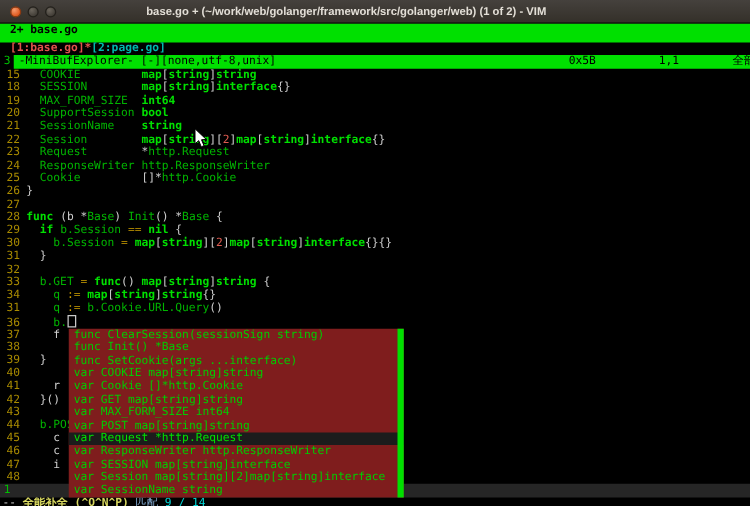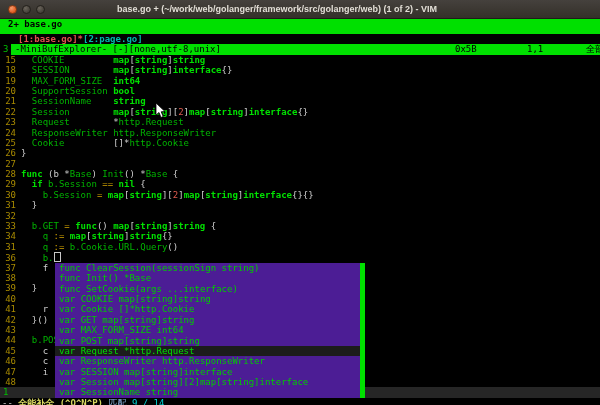--- a/index.html
+++ b/index.html
@@ -14,21 +14,21 @@
   .wbtn.close{background:radial-gradient(circle at 35% 30%,#f59a6c,#e05a20 70%);border:1px solid #8c3a12;}
   .wbtn.min,.wbtn.max{background:radial-gradient(circle at 35% 30%,#6b655c,#413d36 75%);border:1px solid #23201b;}
   .wtitle{color:#e2ded6;font:bold 9px "Liberation Sans",sans-serif;
     margin-left:72px;white-space:nowrap;}
 
   
   .vim{position:relative;width:600px;height:386px;background:#000;
     font-size:9px;line-height:10.4px;}
   .tabline{height:15px;background:#00e000;color:#000;font-weight:bold;
     padding-left:8px;white-space:pre;line-height:10.6px;}
-  .buflist{height:10.4px;white-space:pre;padding-left:18px;text-decoration:underline;}
+  .buflist{height:10.4px;white-space:pre;padding-left:8px;text-decoration:underline;}
   .b1{color:#e0544d;font-weight:bold;}
   .b2{color:#00b7af;font-weight:bold;}
 
   .statusrow{position:relative;height:10.4px;white-space:pre;}
   .bufnum{position:absolute;left:3px;top:0;color:#00c000;}
   .mbebar{position:absolute;left:11px;right:0;top:0;height:10.4px;
     background:#00e000;color:#000;padding-left:4px;box-sizing:border-box;}
   .mbebar .hex{position:absolute;left:444px;}
   .mbebar .pos{position:absolute;left:516px;}
   .mbebar .scr{position:absolute;left:575px;}
@@ -38,22 +38,22 @@
   .row{height:10.4px;white-space:pre;}
   .lnum{display:inline-block;width:16px;text-align:right;color:#a88a00;margin-right:5px;}
   .k{color:#00e000;font-weight:bold;}
   .g{color:#00b400;}
   .w{color:#cfcfcf;}
   .o{color:#cfa000;}
   .n{color:#e05c50;}
   .cur{display:inline-block;width:5px;height:8px;border:1px solid #c8c8c8;vertical-align:-1px;}
 
   
-  .popup{position:absolute;left:55px;top:208px;width:310px;z-index:6;
-    background:#4c1d95;}
+  .popup{position:absolute;left:55px;top:208px;width:268px;z-index:6;
+    background:#7f1d1d;}
   .pitem{height:10.4px;color:#00cc00;padding-left:4px;padding-right:7px;
     white-space:pre;overflow:hidden;}
   .pitem.sel{background:#1c1c1c;color:#00e000;}
   .pscroll{position:absolute;right:0;top:0;width:5px;height:100%;background:#00e000;}
 
   
   .mainstatus{position:relative;height:10.4px;background:#262626;color:#d0d0d0;
     white-space:pre;z-index:1;}
   .mainstatus .path{position:absolute;left:10px;}
 

